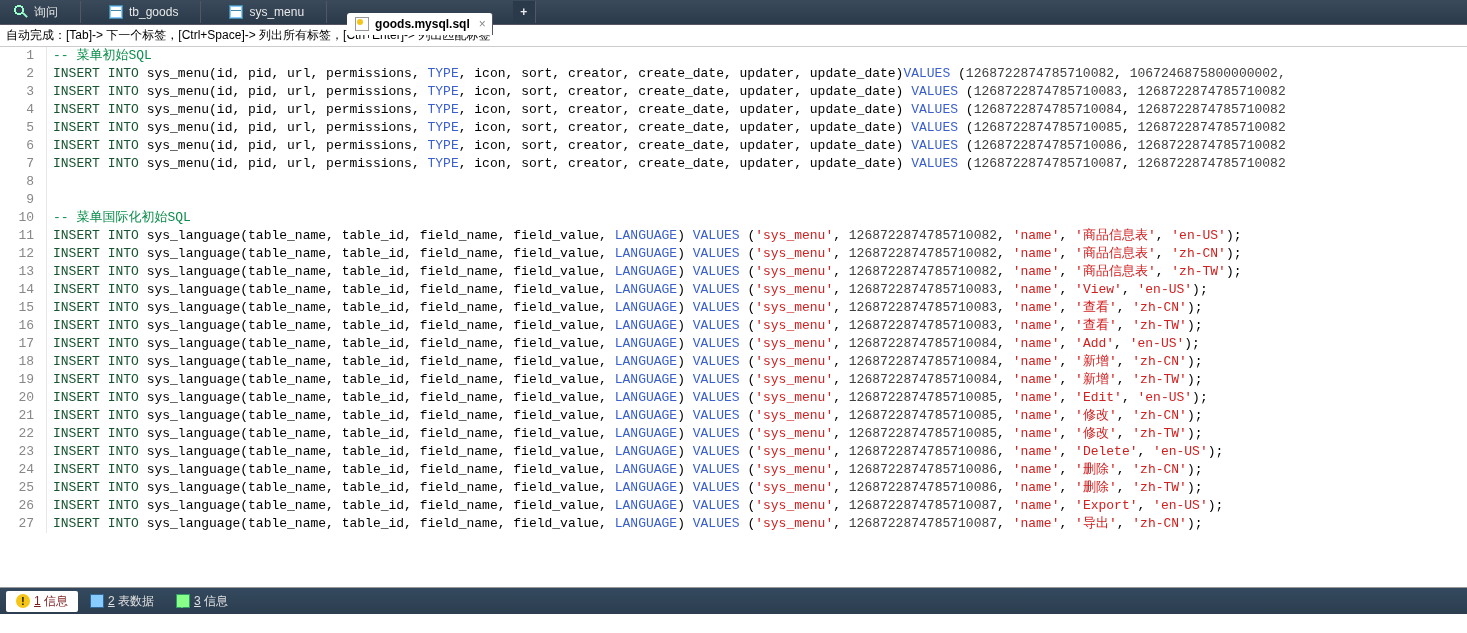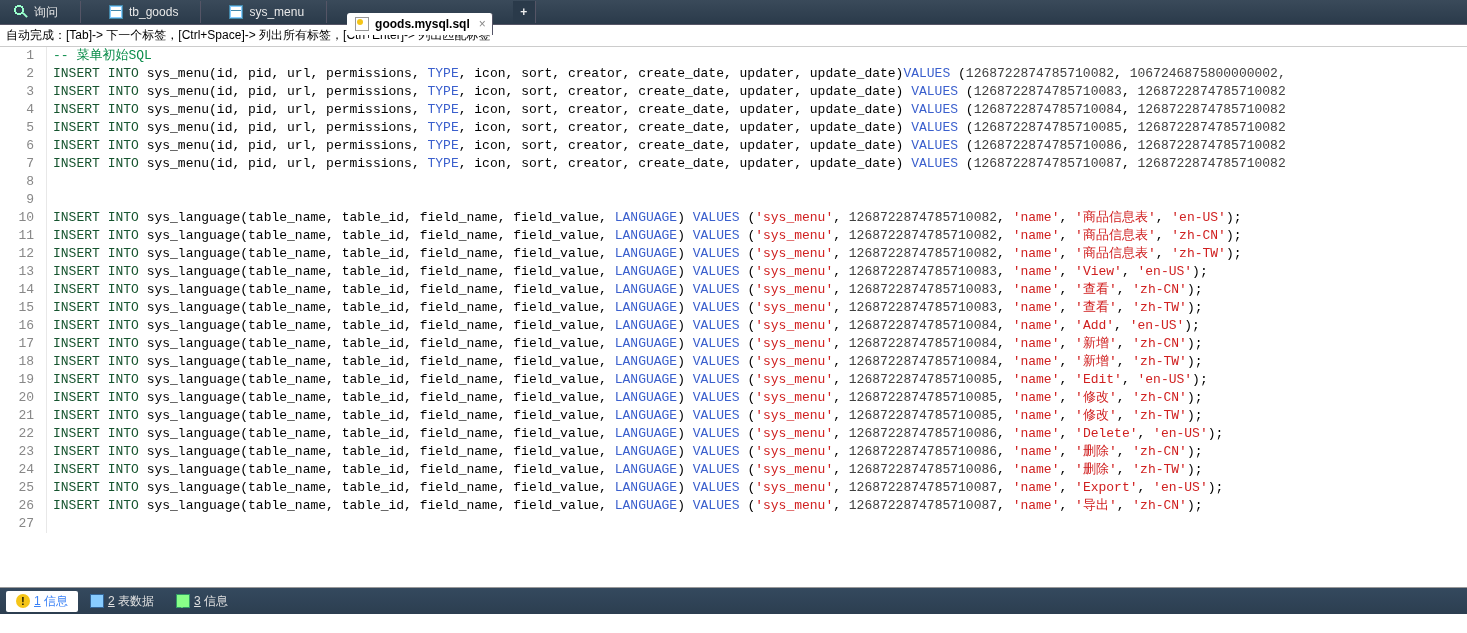--- a/index.html
+++ b/index.html
@@ -19,21 +19,21 @@
   .c-cm{color:#0a8c4a;}
   .c-kw{color:#14532d;}
   .c-ty{color:#3a5fcd;}
   .c-va{color:#3a5fcd;}
   .c-tx{color:#000;text-align:center;}
   .c-nm{color:#404040;margin-top:8px;}
   .c-st{color:#d02020;}
   .c-pn{color:#000;}
   .statusbar{background:linear-gradient(#34495e,#2c3e50);height:26px;display:flex;align-items:center;padding:0 6px;gap:2px;}
   .sbitem{display:flex;align-items:center;gap:4px;color:#e0e0e0;padding:2px 10px;cursor:pointer;font-size:12px;}
-  .sbitem.active{background:#fff;color:#3b82f6;border-radius:2px;}
+  .sbitem.active{background:#fff;color:#7f1d1d;border-radius:2px;}
   .sbitem .num{text-decoration:underline;}
   .sic{width:14px;height:14px;display:inline-block;}
   
   .ic-search{background:radial-gradient(circle at 5px 5px,transparent 3px,#9fc 3px,#9fc 5px,transparent 5px);position:relative;}
   .ic-search::after{content:"";position:absolute;width:6px;height:2px;background:#9fc;transform:rotate(45deg);left:8px;top:9px;}
   .ic-table{background:linear-gradient(#8cf,#8cf);box-shadow:inset 0 0 0 1px #48a;position:relative;}
   .ic-table::before{content:"";position:absolute;inset:2px;background:linear-gradient(#fff 33%,#48a 33%,#48a 40%,#fff 40%,#fff 66%,#48a 66%,#48a 73%,#fff 73%);}
   .ic-sql{background:#fff;box-shadow:inset 0 0 0 1px #999;position:relative;}
   .ic-sql::before{content:"";position:absolute;left:2px;top:2px;width:6px;height:6px;border-radius:50%;background:#f5c518;}
   .ic-info{border-radius:50%;background:#f5c518;position:relative;}
@@ -105,20 +105,21 @@
     <div class="code" id="code">
         <div class="ln"><span class="c-cm">-- 菜单初始SQL</span></div>
         <div class="ln"><span class="c-kw">INSERT</span> <span class="c-kw">INTO</span><span class="c-tx"> sys_menu(id, pid, url, permissions, </span><span class="c-ty">TYPE</span><span class="c-tx">, icon, sort, creator, create_date, updater, update_date)</span><span class="c-tx"></span><span class="c-va">VALUES</span><span class="c-pn"> (</span><span class="c-nm">1268722874785710082</span><span class="c-pn">, </span><span class="c-nm">1067246875800000002,</span></div>
         <div class="ln"><span class="c-kw">INSERT</span> <span class="c-kw">INTO</span><span class="c-tx"> sys_menu(id, pid, url, permissions, </span><span class="c-ty">TYPE</span><span class="c-tx">, icon, sort, creator, create_date, updater, update_date)</span><span class="c-tx"> </span><span class="c-va">VALUES</span><span class="c-pn"> (</span><span class="c-nm">1268722874785710083</span><span class="c-pn">, </span><span class="c-nm">1268722874785710082</span></div>
         <div class="ln"><span class="c-kw">INSERT</span> <span class="c-kw">INTO</span><span class="c-tx"> sys_menu(id, pid, url, permissions, </span><span class="c-ty">TYPE</span><span class="c-tx">, icon, sort, creator, create_date, updater, update_date)</span><span class="c-tx"> </span><span class="c-va">VALUES</span><span class="c-pn"> (</span><span class="c-nm">1268722874785710084</span><span class="c-pn">, </span><span class="c-nm">1268722874785710082</span></div>
         <div class="ln"><span class="c-kw">INSERT</span> <span class="c-kw">INTO</span><span class="c-tx"> sys_menu(id, pid, url, permissions, </span><span class="c-ty">TYPE</span><span class="c-tx">, icon, sort, creator, create_date, updater, update_date)</span><span class="c-tx"> </span><span class="c-va">VALUES</span><span class="c-pn"> (</span><span class="c-nm">1268722874785710085</span><span class="c-pn">, </span><span class="c-nm">1268722874785710082</span></div>
         <div class="ln"><span class="c-kw">INSERT</span> <span class="c-kw">INTO</span><span class="c-tx"> sys_menu(id, pid, url, permissions, </span><span class="c-ty">TYPE</span><span class="c-tx">, icon, sort, creator, create_date, updater, update_date)</span><span class="c-tx"> </span><span class="c-va">VALUES</span><span class="c-pn"> (</span><span class="c-nm">1268722874785710086</span><span class="c-pn">, </span><span class="c-nm">1268722874785710082</span></div>
         <div class="ln"><span class="c-kw">INSERT</span> <span class="c-kw">INTO</span><span class="c-tx"> sys_menu(id, pid, url, permissions, </span><span class="c-ty">TYPE</span><span class="c-tx">, icon, sort, creator, create_date, updater, update_date)</span><span class="c-tx"> </span><span class="c-va">VALUES</span><span class="c-pn"> (</span><span class="c-nm">1268722874785710087</span><span class="c-pn">, </span><span class="c-nm">1268722874785710082</span></div>
         <div class="ln">&nbsp;</div>
         <div class="ln">&nbsp;</div>
+        <div class="ln"><span class="c-cm">-- 菜单国际化初始SQL</span></div>
         <div class="ln"><span class="c-kw">INSERT</span> <span class="c-kw">INTO</span><span class="c-tx"> sys_language(table_name, table_id, field_name, field_value, </span><span class="c-ty">LANGUAGE</span><span class="c-pn">) </span><span class="c-va">VALUES</span><span class="c-pn"> (</span><span class="c-st">'sys_menu'</span><span class="c-pn">, </span><span class="c-nm">1268722874785710082</span><span class="c-pn">, </span><span class="c-st">'name'</span><span class="c-pn">, </span><span class="c-st">'商品信息表'</span><span class="c-pn">, </span><span class="c-st">'en-US'</span><span class="c-pn">);</span></div>
         <div class="ln"><span class="c-kw">INSERT</span> <span class="c-kw">INTO</span><span class="c-tx"> sys_language(table_name, table_id, field_name, field_value, </span><span class="c-ty">LANGUAGE</span><span class="c-pn">) </span><span class="c-va">VALUES</span><span class="c-pn"> (</span><span class="c-st">'sys_menu'</span><span class="c-pn">, </span><span class="c-nm">1268722874785710082</span><span class="c-pn">, </span><span class="c-st">'name'</span><span class="c-pn">, </span><span class="c-st">'商品信息表'</span><span class="c-pn">, </span><span class="c-st">'zh-CN'</span><span class="c-pn">);</span></div>
         <div class="ln"><span class="c-kw">INSERT</span> <span class="c-kw">INTO</span><span class="c-tx"> sys_language(table_name, table_id, field_name, field_value, </span><span class="c-ty">LANGUAGE</span><span class="c-pn">) </span><span class="c-va">VALUES</span><span class="c-pn"> (</span><span class="c-st">'sys_menu'</span><span class="c-pn">, </span><span class="c-nm">1268722874785710082</span><span class="c-pn">, </span><span class="c-st">'name'</span><span class="c-pn">, </span><span class="c-st">'商品信息表'</span><span class="c-pn">, </span><span class="c-st">'zh-TW'</span><span class="c-pn">);</span></div>
         <div class="ln"><span class="c-kw">INSERT</span> <span class="c-kw">INTO</span><span class="c-tx"> sys_language(table_name, table_id, field_name, field_value, </span><span class="c-ty">LANGUAGE</span><span class="c-pn">) </span><span class="c-va">VALUES</span><span class="c-pn"> (</span><span class="c-st">'sys_menu'</span><span class="c-pn">, </span><span class="c-nm">1268722874785710083</span><span class="c-pn">, </span><span class="c-st">'name'</span><span class="c-pn">, </span><span class="c-st">'View'</span><span class="c-pn">, </span><span class="c-st">'en-US'</span><span class="c-pn">);</span></div>
         <div class="ln"><span class="c-kw">INSERT</span> <span class="c-kw">INTO</span><span class="c-tx"> sys_language(table_name, table_id, field_name, field_value, </span><span class="c-ty">LANGUAGE</span><span class="c-pn">) </span><span class="c-va">VALUES</span><span class="c-pn"> (</span><span class="c-st">'sys_menu'</span><span class="c-pn">, </span><span class="c-nm">1268722874785710083</span><span class="c-pn">, </span><span class="c-st">'name'</span><span class="c-pn">, </span><span class="c-st">'查看'</span><span class="c-pn">, </span><span class="c-st">'zh-CN'</span><span class="c-pn">);</span></div>
         <div class="ln"><span class="c-kw">INSERT</span> <span class="c-kw">INTO</span><span class="c-tx"> sys_language(table_name, table_id, field_name, field_value, </span><span class="c-ty">LANGUAGE</span><span class="c-pn">) </span><span class="c-va">VALUES</span><span class="c-pn"> (</span><span class="c-st">'sys_menu'</span><span class="c-pn">, </span><span class="c-nm">1268722874785710083</span><span class="c-pn">, </span><span class="c-st">'name'</span><span class="c-pn">, </span><span class="c-st">'查看'</span><span class="c-pn">, </span><span class="c-st">'zh-TW'</span><span class="c-pn">);</span></div>
         <div class="ln"><span class="c-kw">INSERT</span> <span class="c-kw">INTO</span><span class="c-tx"> sys_language(table_name, table_id, field_name, field_value, </span><span class="c-ty">LANGUAGE</span><span class="c-pn">) </span><span class="c-va">VALUES</span><span class="c-pn"> (</span><span class="c-st">'sys_menu'</span><span class="c-pn">, </span><span class="c-nm">1268722874785710084</span><span class="c-pn">, </span><span class="c-st">'name'</span><span class="c-pn">, </span><span class="c-st">'Add'</span><span class="c-pn">, </span><span class="c-st">'en-US'</span><span class="c-pn">);</span></div>
         <div class="ln"><span class="c-kw">INSERT</span> <span class="c-kw">INTO</span><span class="c-tx"> sys_language(table_name, table_id, field_name, field_value, </span><span class="c-ty">LANGUAGE</span><span class="c-pn">) </span><span class="c-va">VALUES</span><span class="c-pn"> (</span><span class="c-st">'sys_menu'</span><span class="c-pn">, </span><span class="c-nm">1268722874785710084</span><span class="c-pn">, </span><span class="c-st">'name'</span><span class="c-pn">, </span><span class="c-st">'新增'</span><span class="c-pn">, </span><span class="c-st">'zh-CN'</span><span class="c-pn">);</span></div>
         <div class="ln"><span class="c-kw">INSERT</span> <span class="c-kw">INTO</span><span class="c-tx"> sys_language(table_name, table_id, field_name, field_value, </span><span class="c-ty">LANGUAGE</span><span class="c-pn">) </span><span class="c-va">VALUES</span><span class="c-pn"> (</span><span class="c-st">'sys_menu'</span><span class="c-pn">, </span><span class="c-nm">1268722874785710084</span><span class="c-pn">, </span><span class="c-st">'name'</span><span class="c-pn">, </span><span class="c-st">'新增'</span><span class="c-pn">, </span><span class="c-st">'zh-TW'</span><span class="c-pn">);</span></div>
         <div class="ln"><span class="c-kw">INSERT</span> <span class="c-kw">INTO</span><span class="c-tx"> sys_language(table_name, table_id, field_name, field_value, </span><span class="c-ty">LANGUAGE</span><span class="c-pn">) </span><span class="c-va">VALUES</span><span class="c-pn"> (</span><span class="c-st">'sys_menu'</span><span class="c-pn">, </span><span class="c-nm">1268722874785710085</span><span class="c-pn">, </span><span class="c-st">'name'</span><span class="c-pn">, </span><span class="c-st">'Edit'</span><span class="c-pn">, </span><span class="c-st">'en-US'</span><span class="c-pn">);</span></div>

